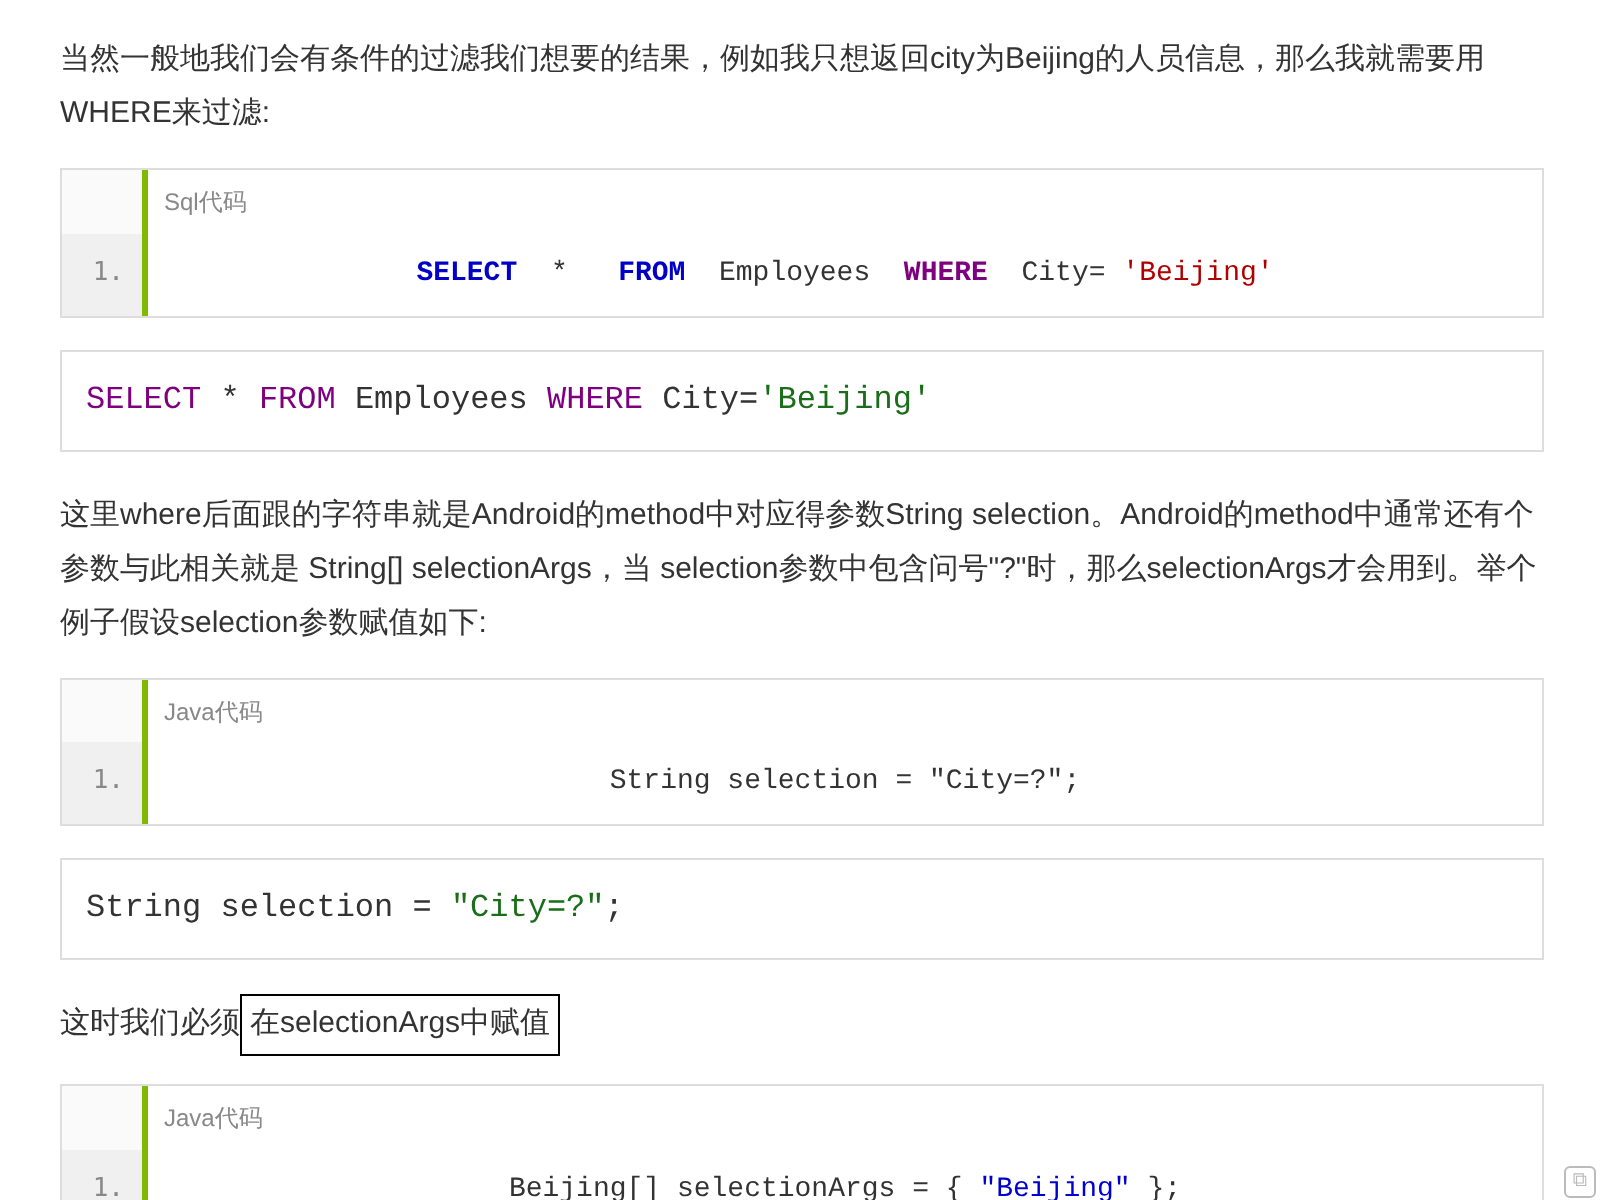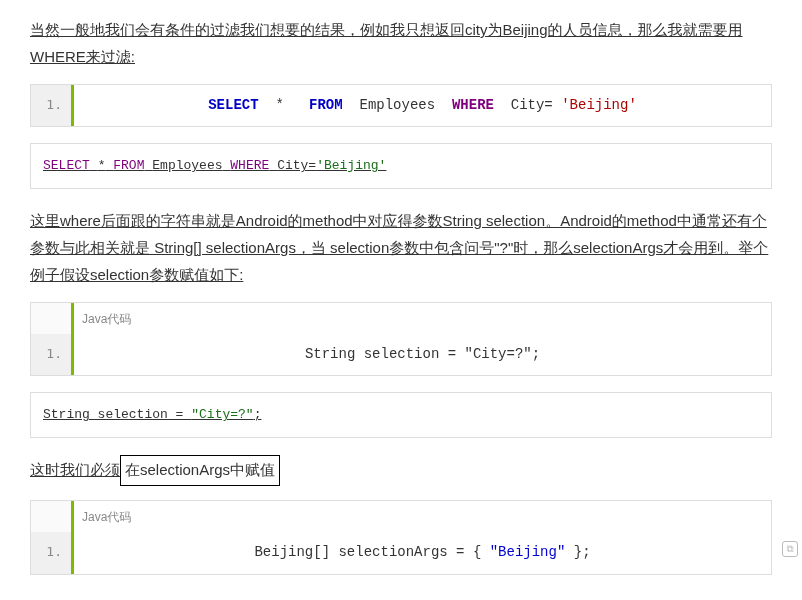--- a/index.html
+++ b/index.html
@@ -6,21 +6,21 @@
   body {
     font-family: "Microsoft YaHei", Arial, sans-serif;
     font-size: 14px;
     color: #333;
     background: #fff;
     width: 802px;
     padding: 10px 30px 10px 30px;
     position: relative;
     line-height: 1.8;
   }
-  .para { margin: 6px 0 14px 0; color: #333; font-size: 15px; text-decoration: underline; }
+  .para { margin: 6px 0 14px 0; color: #333; font-size: 15px; }
 
   
   .code-block {
     margin: 10px 0 16px 0;
     border: 1px solid #ddd;
     background: #fafafa;
     position: relative;
   }
   .code-label {
     font-size: 12px;
@@ -51,24 +51,23 @@
     white-space: pre;
     text-align: center;
   }
 
   
   .plain-code {
     margin: 8px 0 18px 0;
     border: 1px solid #ddd;
     padding: 10px 12px;
     font-family: Consolas, "Courier New", monospace;
-    font-size: 13px;
+    font-size: 16px;
     white-space: pre;
     background: #fff;
-    text-decoration: underline;
   }
 
   
   .kw  { color: #0000c8; font-weight: bold; }
   .kw2 { color: #7f007f; font-weight: bold; }
   .str { color: #b00000; }
   .str2{ color: #0000d0; }
   .plain-kw { color: #7f007f; }
   .plain-str{ color: #1a6e1a; }
 
@@ -90,20 +89,21 @@
     line-height: 14px;
     text-align: center;
   }
 </style>
 </head>
 <body>
 
 <p class="para">当然一般地我们会有条件的过滤我们想要的结果，例如我只想返回city为Beijing的人员信息，那么我就需要用WHERE来过滤:</p>
 
 <div class="code-block">
+  <div class="code-label">Sql代码</div>
   <div class="code-row">
     <div class="code-lineno">1.</div>
     <div class="code-content"><span class="kw">SELECT</span>  <span>*</span>   <span class="kw">FROM</span>  <span>Employees</span>  <span class="kw2">WHERE</span>  <span>City=</span> <span class="str">'Beijing'</span></div>
   </div>
 </div>
 
 <div class="plain-code"><span class="plain-kw">SELECT</span> <span>*</span> <span class="plain-kw">FROM</span> <span>Employees</span> <span class="plain-kw">WHERE</span> <span>City=</span><span class="plain-str">'Beijing'</span></div>
 
 <p class="para">这里where后面跟的字符串就是Android的method中对应得参数String selection。Android的method中通常还有个参数与此相关就是 String[] selectionArgs，当 selection参数中包含问号"?"时，那么selectionArgs才会用到。举个例子假设selection参数赋值如下:</p>
 

